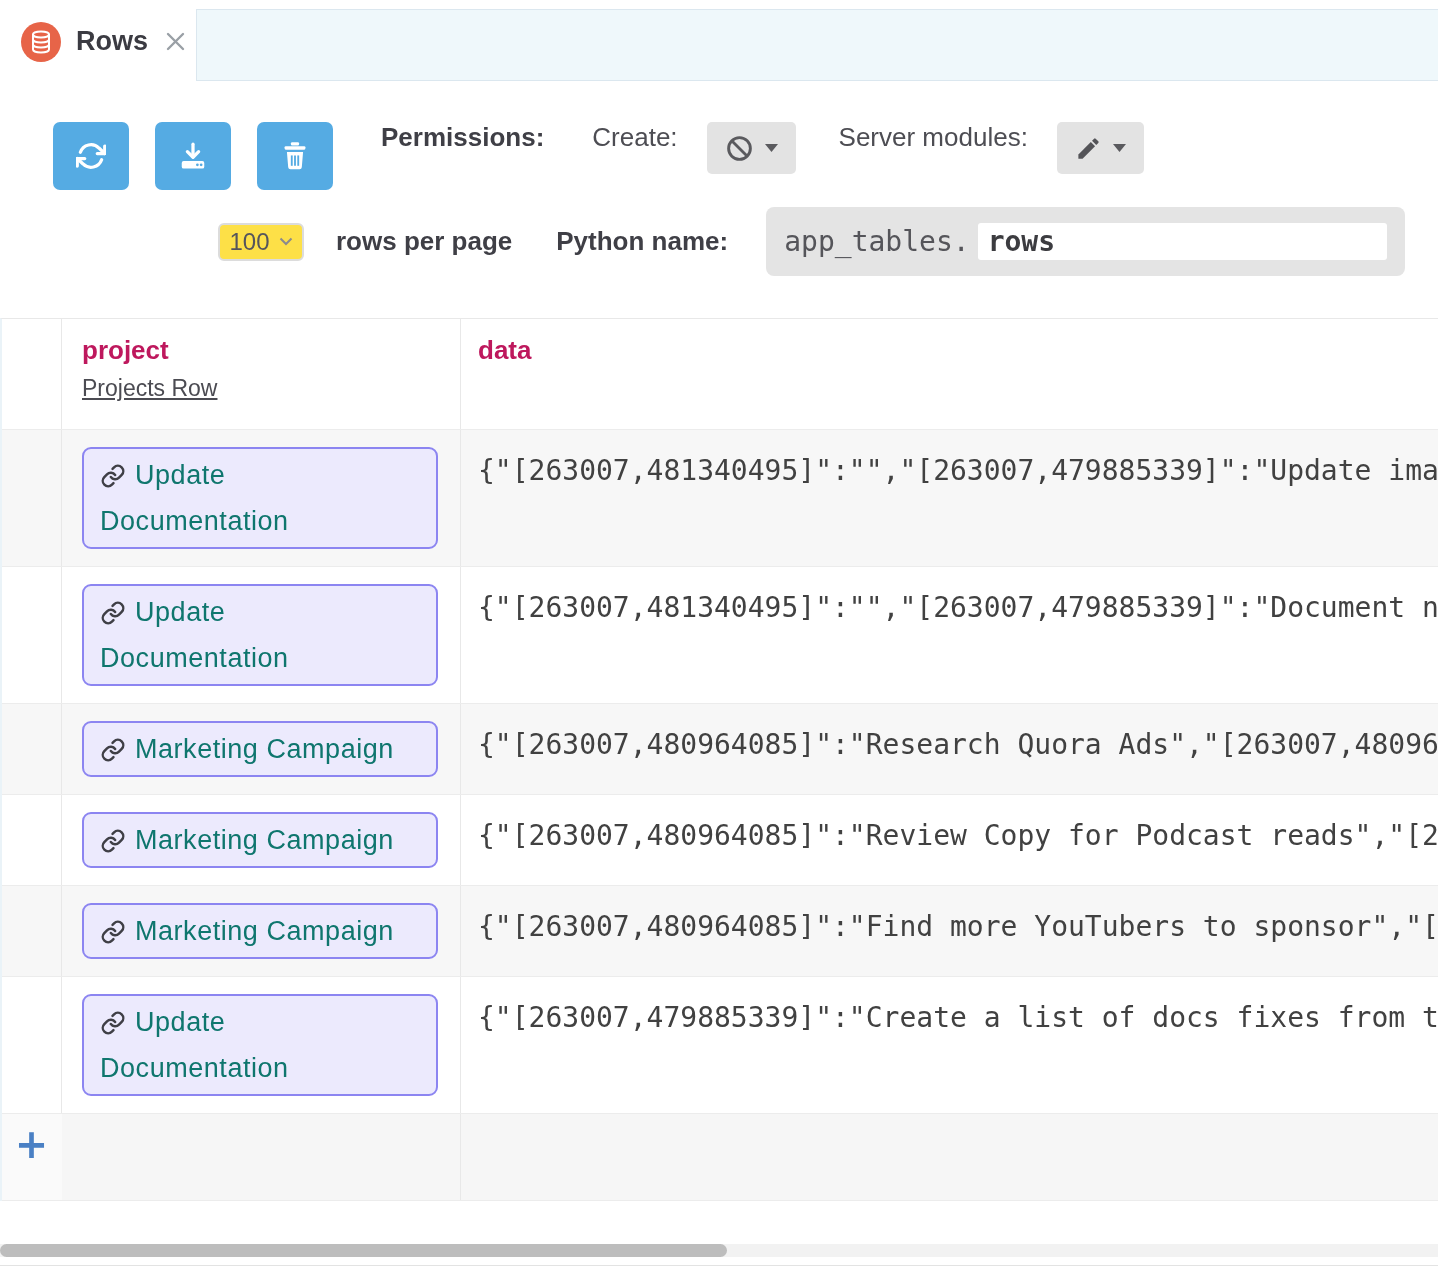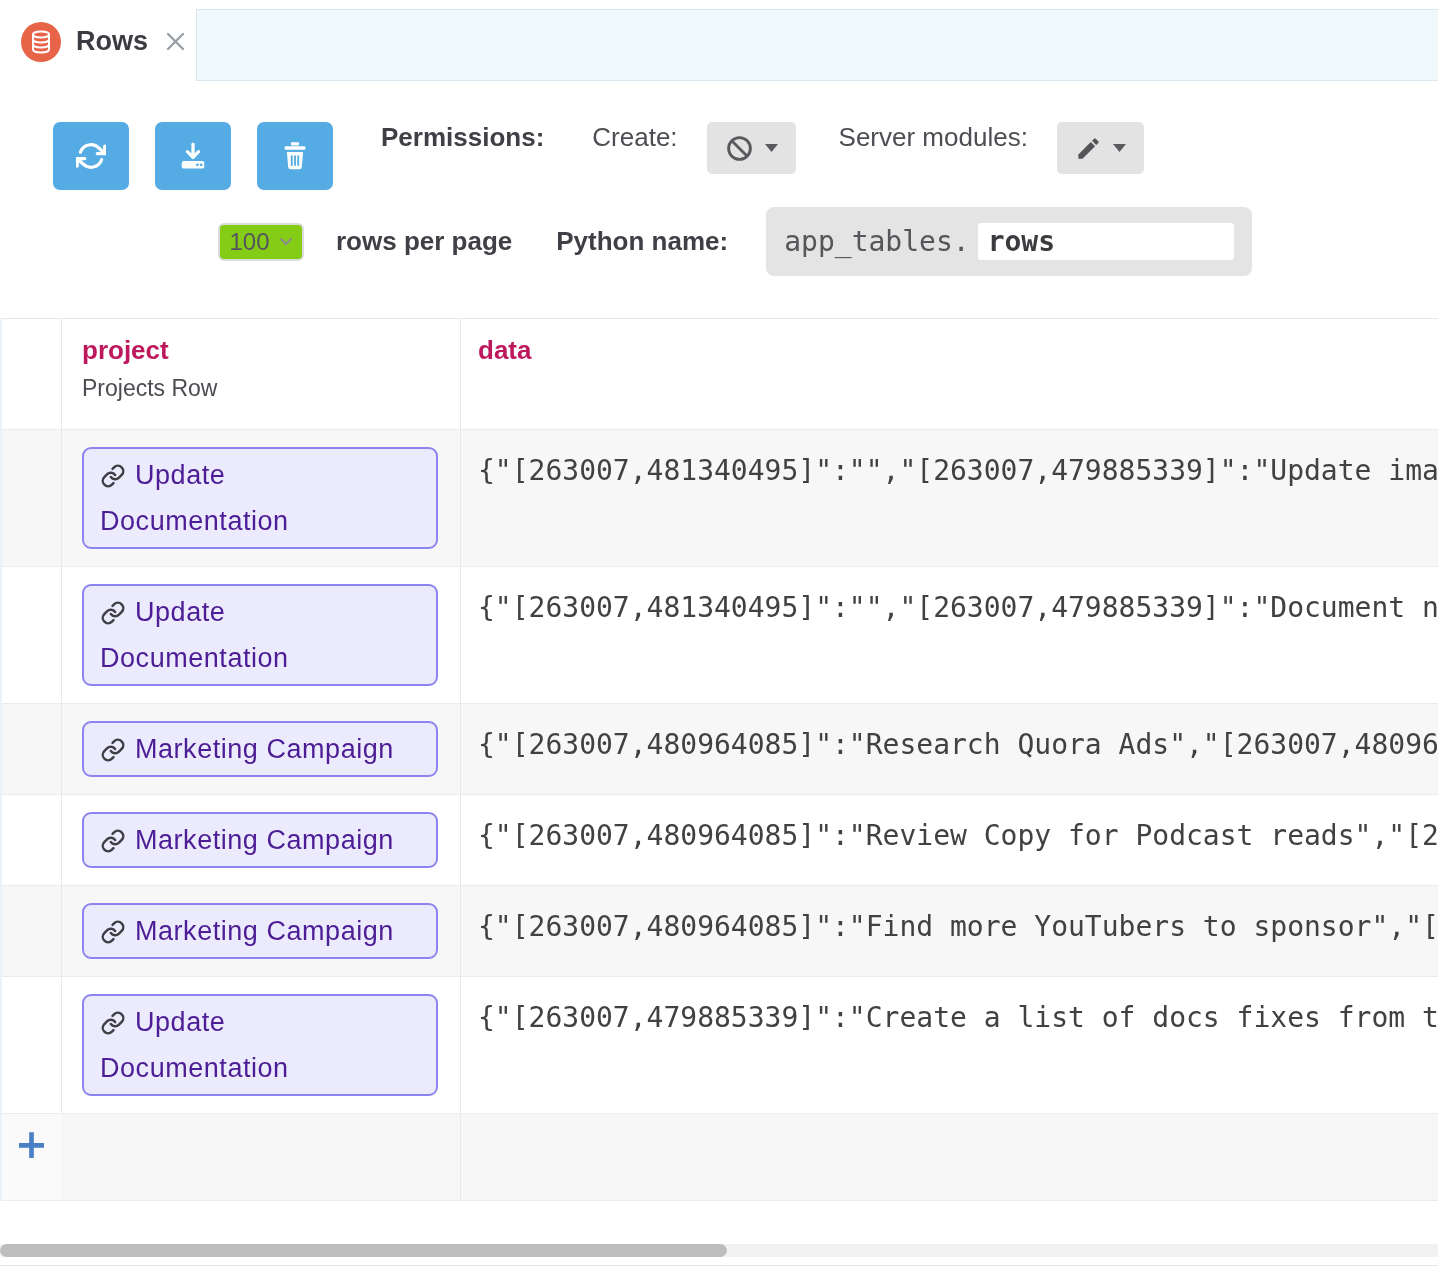--- a/index.html
+++ b/index.html
@@ -25,50 +25,50 @@
   .lbl-bold { font-size:26px; font-weight:700; color:#3f3f46; }
   .lbl { font-size:26px; font-weight:400; color:#4d4d53; }
   .perm { margin-left:22px; }
   .forms-lbl { margin-left:48px; }
   .drop { height:52px; background:#e3e3e3; border:none; border-radius:5px;
     display:flex; align-items:center; justify-content:center; gap:11px; padding:0 18px;
     margin-left:29px; cursor:pointer; }
   .server-lbl { margin-left:43px; }
 
   .tb-row2 { display:flex; align-items:center; height:69px; margin-top:17px; padding-left:218px; }
-  .select { width:86px; height:38px; background:#84cc16; border:2px solid #dcdcdc; border-radius:6px;
+  .select { width:86px; height:38px; background:#fde047; border:2px solid #dcdcdc; border-radius:6px;
     display:flex; align-items:center; justify-content:center; gap:9px; font-size:24px; color:#55555c;
     cursor:pointer; flex:none; }
   .rpp { margin-left:32px; }
   .pyname-lbl { margin-left:44px; }
-  .pybox { margin-left:38px; width:486px; height:69px; background:#e4e4e4; border-radius:8px;
+  .pybox { margin-left:38px; width:639px; height:69px; background:#e4e4e4; border-radius:8px;
     display:flex; align-items:center; padding:0 18px; }
   .pyprefix { font-family:"DejaVu Sans Mono","Liberation Mono",monospace; font-size:28px; color:#55555a;
     white-space:pre; }
   .pyinput { margin-left:8px; flex:1; height:37px; border:none; border-radius:3px; background:#ffffff;
     font-family:"DejaVu Sans Mono","Liberation Mono",monospace; font-size:28px; font-weight:700;
     color:#3c3c40; padding:0 10px; outline:none; min-width:0; }
 
   
   .grid { border-top:1px solid #e8e8e8; border-left:2px solid #eaf3f8; }
   .g-row { display:flex; border-bottom:1px solid #ececec; background:#ffffff; }
   .g-row.stripe { background:#f7f7f7; }
   .gutter { width:60px; flex:none; border-right:1px solid #e8e8e8;
     display:flex; justify-content:center; align-items:flex-start; }
   .col-project { width:399px; flex:none; border-right:1px solid #e8e8e8; padding:17px 20px; }
   .col-data { flex:1; min-width:0; overflow:hidden; padding:24px 0 17px 17px; }
 
   .g-head { background:#ffffff; }
   .head-cell-title { font-size:26px; font-weight:700; color:#be185d; line-height:36px; padding-top:13px; }
   .head-cell-sub { font-size:23px; font-weight:400; color:#4b4b52; line-height:30px; margin-top:5px;
-    padding-bottom:26px; }
+    padding-bottom:26px;text-decoration:underline; }
   .g-head .col-project, .g-head .col-data { padding-top:0; padding-bottom:0; }
 
   .chip { display:block; width:356px; background:#eceafd; border:2px solid #8c85f1; border-radius:9px;
-    padding:3px 16px; font-size:27px; letter-spacing:0.02em; line-height:46px; color:#4c1d95; cursor:pointer; }
+    padding:3px 16px; font-size:27px; letter-spacing:0.02em; line-height:46px; color:#0f766e; cursor:pointer; }
   .chip svg { vertical-align:-5px; margin-right:9px; }
 
   .cell-json { font-family:"DejaVu Sans Mono","Liberation Mono",monospace; font-size:28px;
     color:#414141; white-space:pre; line-height:34px; }
 
   .add-row { background:#fafafa; min-height:87px; }
   .add-row .col-project, .add-row .col-data { background:#f6f6f6; }
   .plus { font-size:40px; font-weight:700; color:#4a80c4; line-height:60px; cursor:pointer;
     font-family:"DejaVu Sans",sans-serif; }
 

